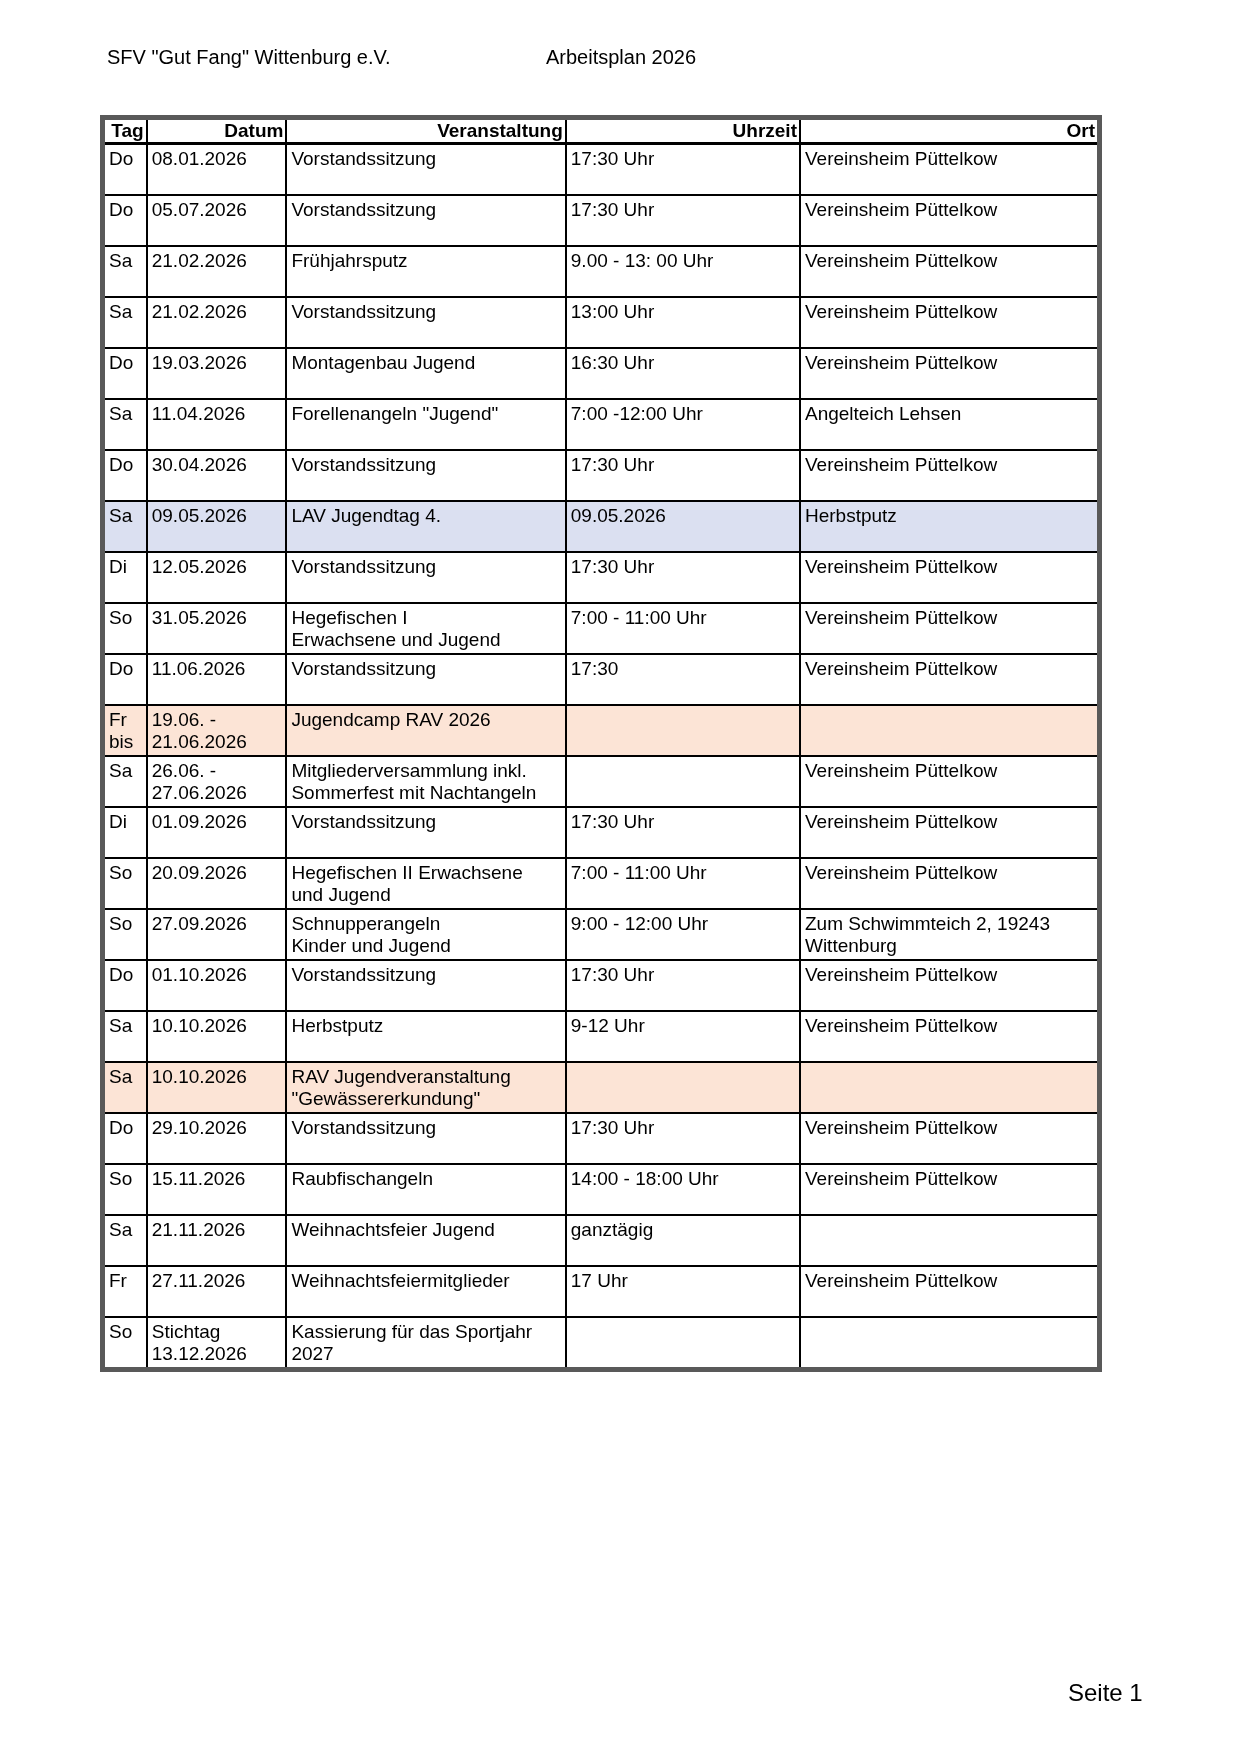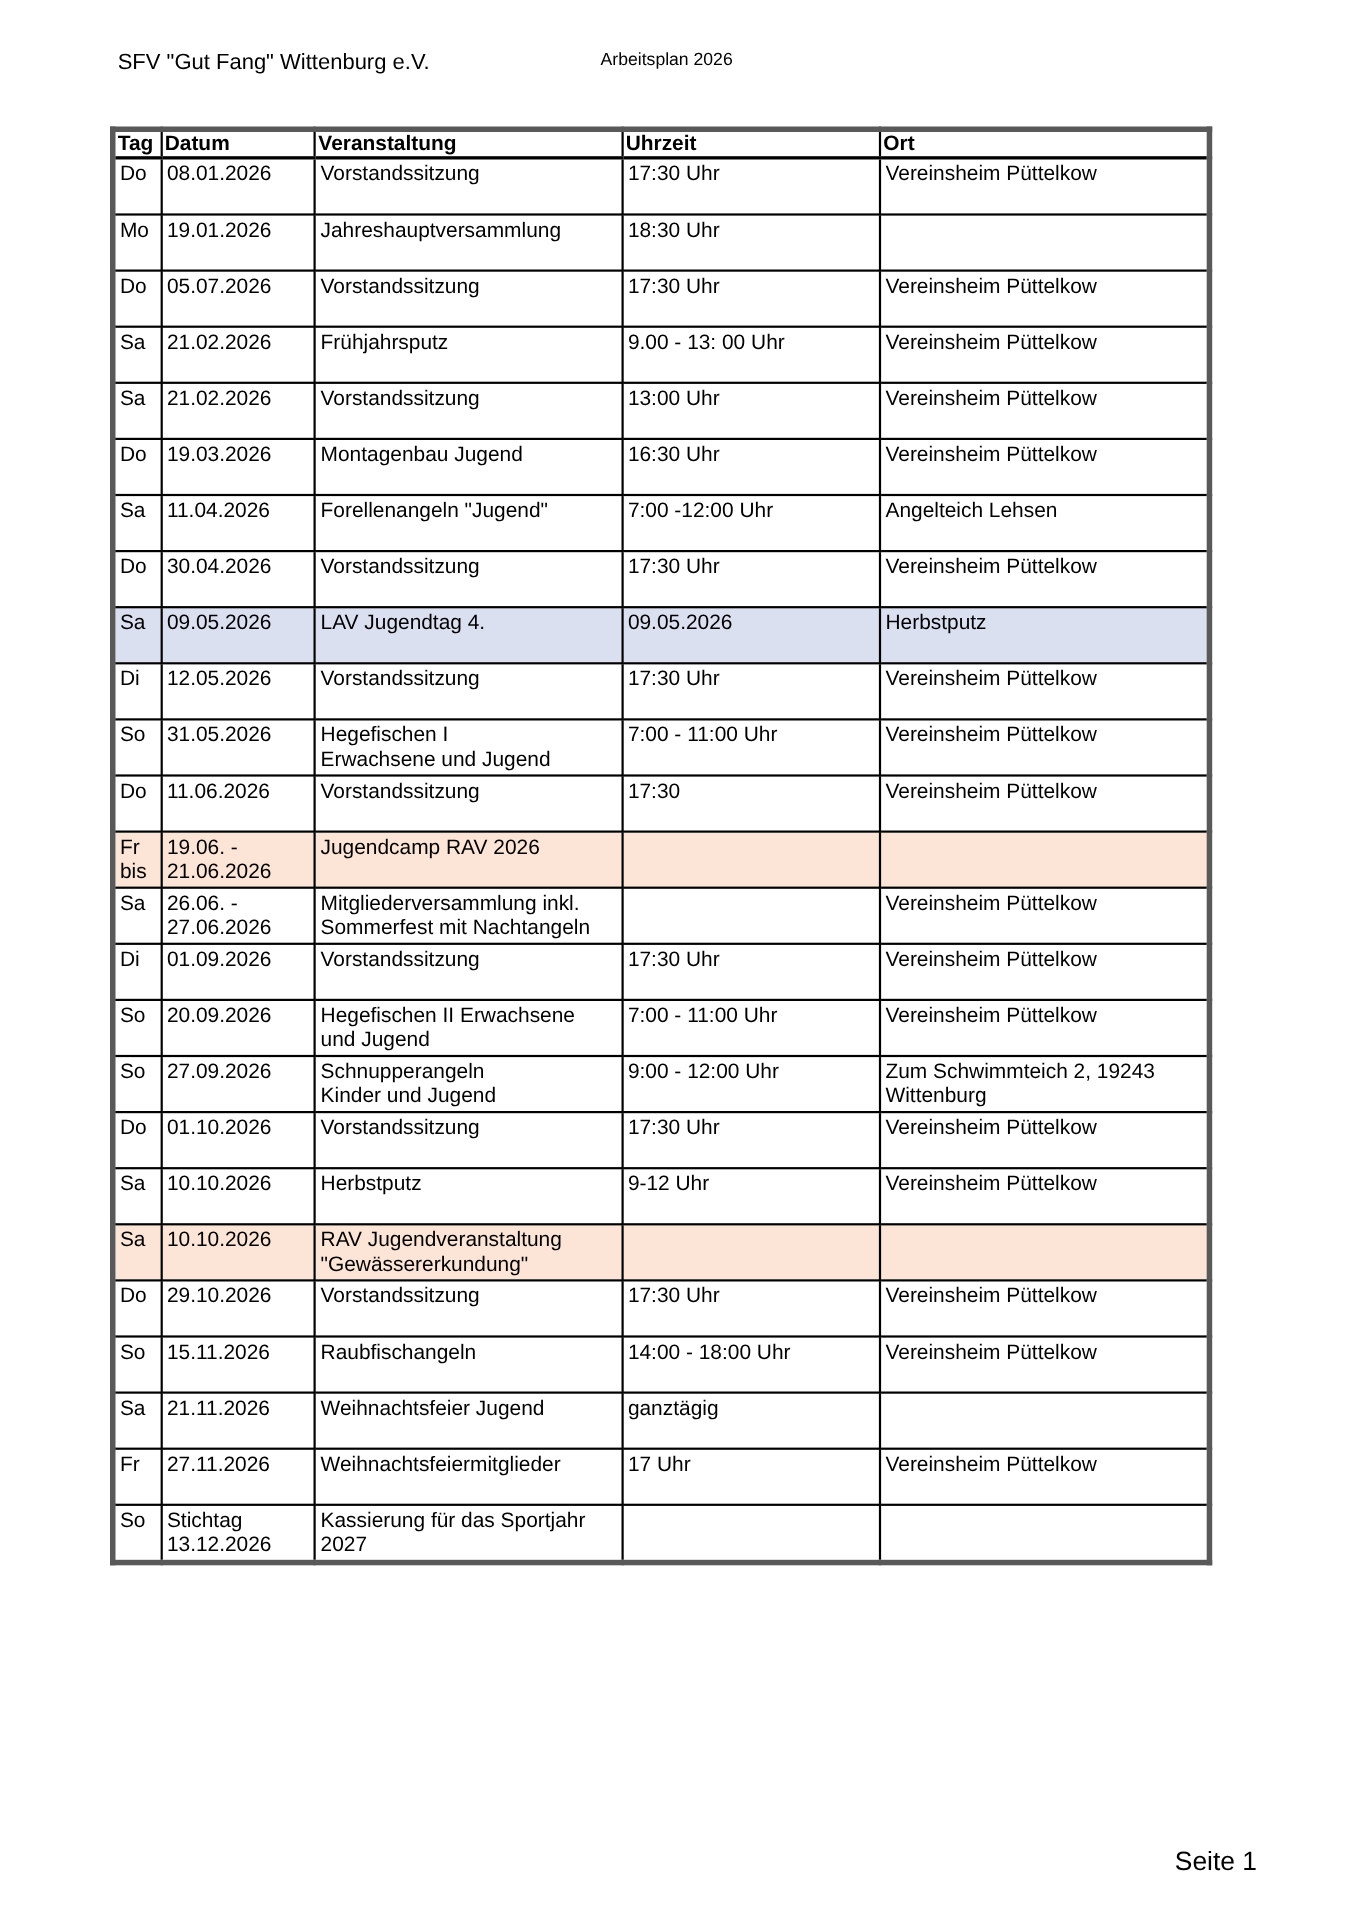--- a/index.html
+++ b/index.html
@@ -5,35 +5,35 @@
   html,body{margin:0;padding:0;background:#fff;}
   .page{
     position:relative;
     width:1240px;height:1754px;
     background:#ffffff;
     font-family:"Liberation Sans",sans-serif;
     color:#000;
     overflow:hidden;
   }
   .hdr-left{position:absolute;left:107px;top:46px;font-size:20px;white-space:nowrap;}
-  .hdr-right{position:absolute;left:546px;top:46px;font-size:16px;white-space:nowrap;}
+  .hdr-right{position:absolute;left:546px;top:46px;font-size:20px;white-space:nowrap;}
 
   table.schedule{
     position:absolute;left:100px;top:115px;
     width:1002px;
     border-collapse:collapse;
     table-layout:fixed;
     border:5px solid var(--frame-color,#595959);
   }
   table.schedule th{
     border:2px solid #000;
     border-bottom:3px solid #000;
     font-size:19px;
     font-weight:bold;
-    text-align:left;
+    text-align:right;
     vertical-align:middle;
     height:22px;
     padding:0 2px;
     background:#fff;
   }
   table.schedule td{
     border:2px solid #000;
     font-size:19px;
     line-height:22px;
     vertical-align:top;
@@ -76,27 +76,20 @@
     </thead>
     <tbody>
         <tr>
       <td>Do</td>
       <td>08.01.2026</td>
       <td>Vorstandssitzung</td>
       <td>17:30 Uhr</td>
       <td>Vereinsheim Püttelkow</td>
     </tr>
         <tr>
-      <td>Mo</td>
-      <td>19.01.2026</td>
-      <td>Jahreshauptversammlung</td>
-      <td>18:30 Uhr</td>
-      <td></td>
-    </tr>
-        <tr>
       <td>Do</td>
       <td>05.07.2026</td>
       <td>Vorstandssitzung</td>
       <td>17:30 Uhr</td>
       <td>Vereinsheim Püttelkow</td>
     </tr>
         <tr>
       <td>Sa</td>
       <td>21.02.2026</td>
       <td>Frühjahrsputz</td>

